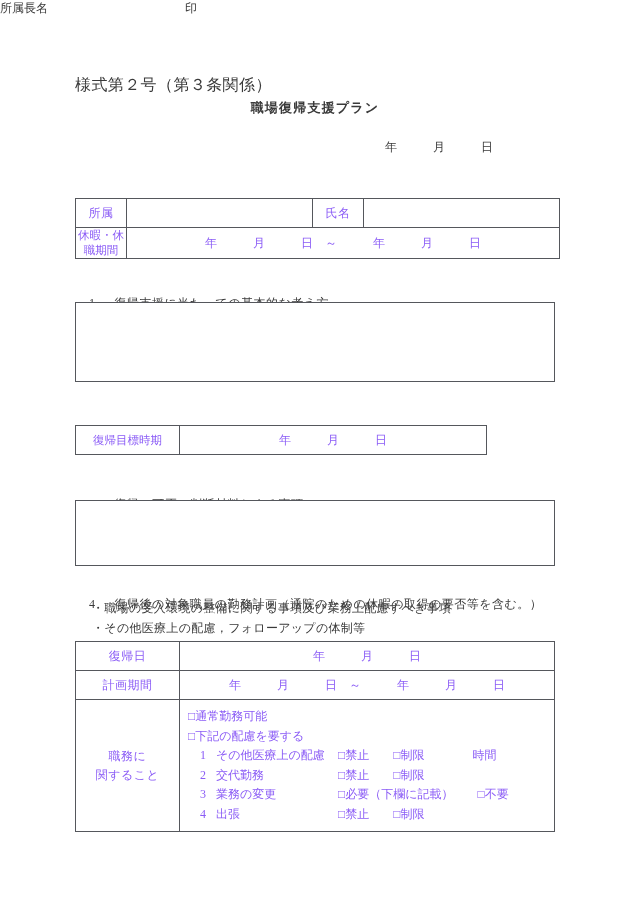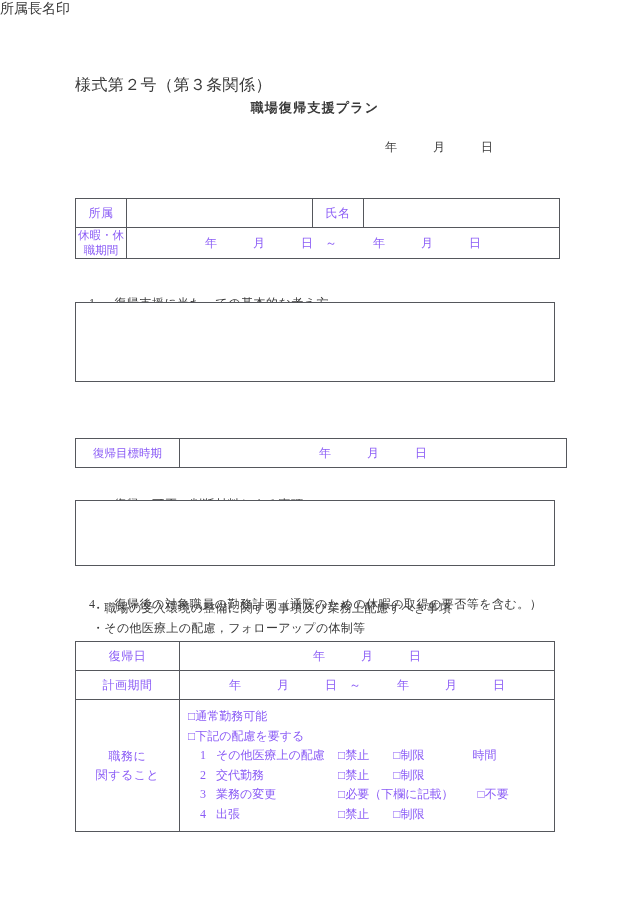--- a/index.html
+++ b/index.html
@@ -21,21 +21,21 @@
     width: 630px;
     height: 915px;
     overflow: hidden;
   }
 
   
   .t { position: absolute; white-space: pre; line-height: 1; }
   .form-no   { left: 75px;  top: 77px;  font-size: 16px; letter-spacing: .4px; }
   .doc-title { left: 0;     top: 101px; width: 630px; text-align: center; font-size: 13px; letter-spacing: 1.2px; font-weight: bold; }
   .date-line { left: 385px; top: 141px; font-size: 12px; }
-  .chief-row { left: 358px; top: 163px; width: 197px; font-size: 14px; display: flex; justify-content: flex-start; }
+  .chief-row { left: 358px; top: 163px; width: 197px; font-size: 12px; display: flex; justify-content: space-between; }
 
   
   .sec-head {
     position: absolute;
     font-size: 12px;
     white-space: pre;
     letter-spacing: .5px;
   }
   .sec-bullet {
     position: absolute;
@@ -105,21 +105,21 @@
       </td>
     </tr>
   </tbody>
     </table>
 
   <div class="sec-head" style="left:75px; top:280px;">
     <span>1</span><span style="display:inline-block;width:19px;"></span><span>復帰支援に当たっての基本的な考え方</span>
   </div>
   <div class="writebox" style="left:75px; top:302px; width:480px; height:80px;"></div>
 
-  <table class="tbl" style="left:75px; top:438px; width:492px;">
+  <table class="tbl" style="left:75px; top:425px; width:412px;">
     <tbody>
         <tr>
       <td class="lbl-tight" style="width:103px; height:28px;">復帰目標時期</td>
       <td class="val" style="text-align:center;">
         <span>年　　　月　　　日</span>
       </td>
     </tr>
   </tbody>
     </table>
 

